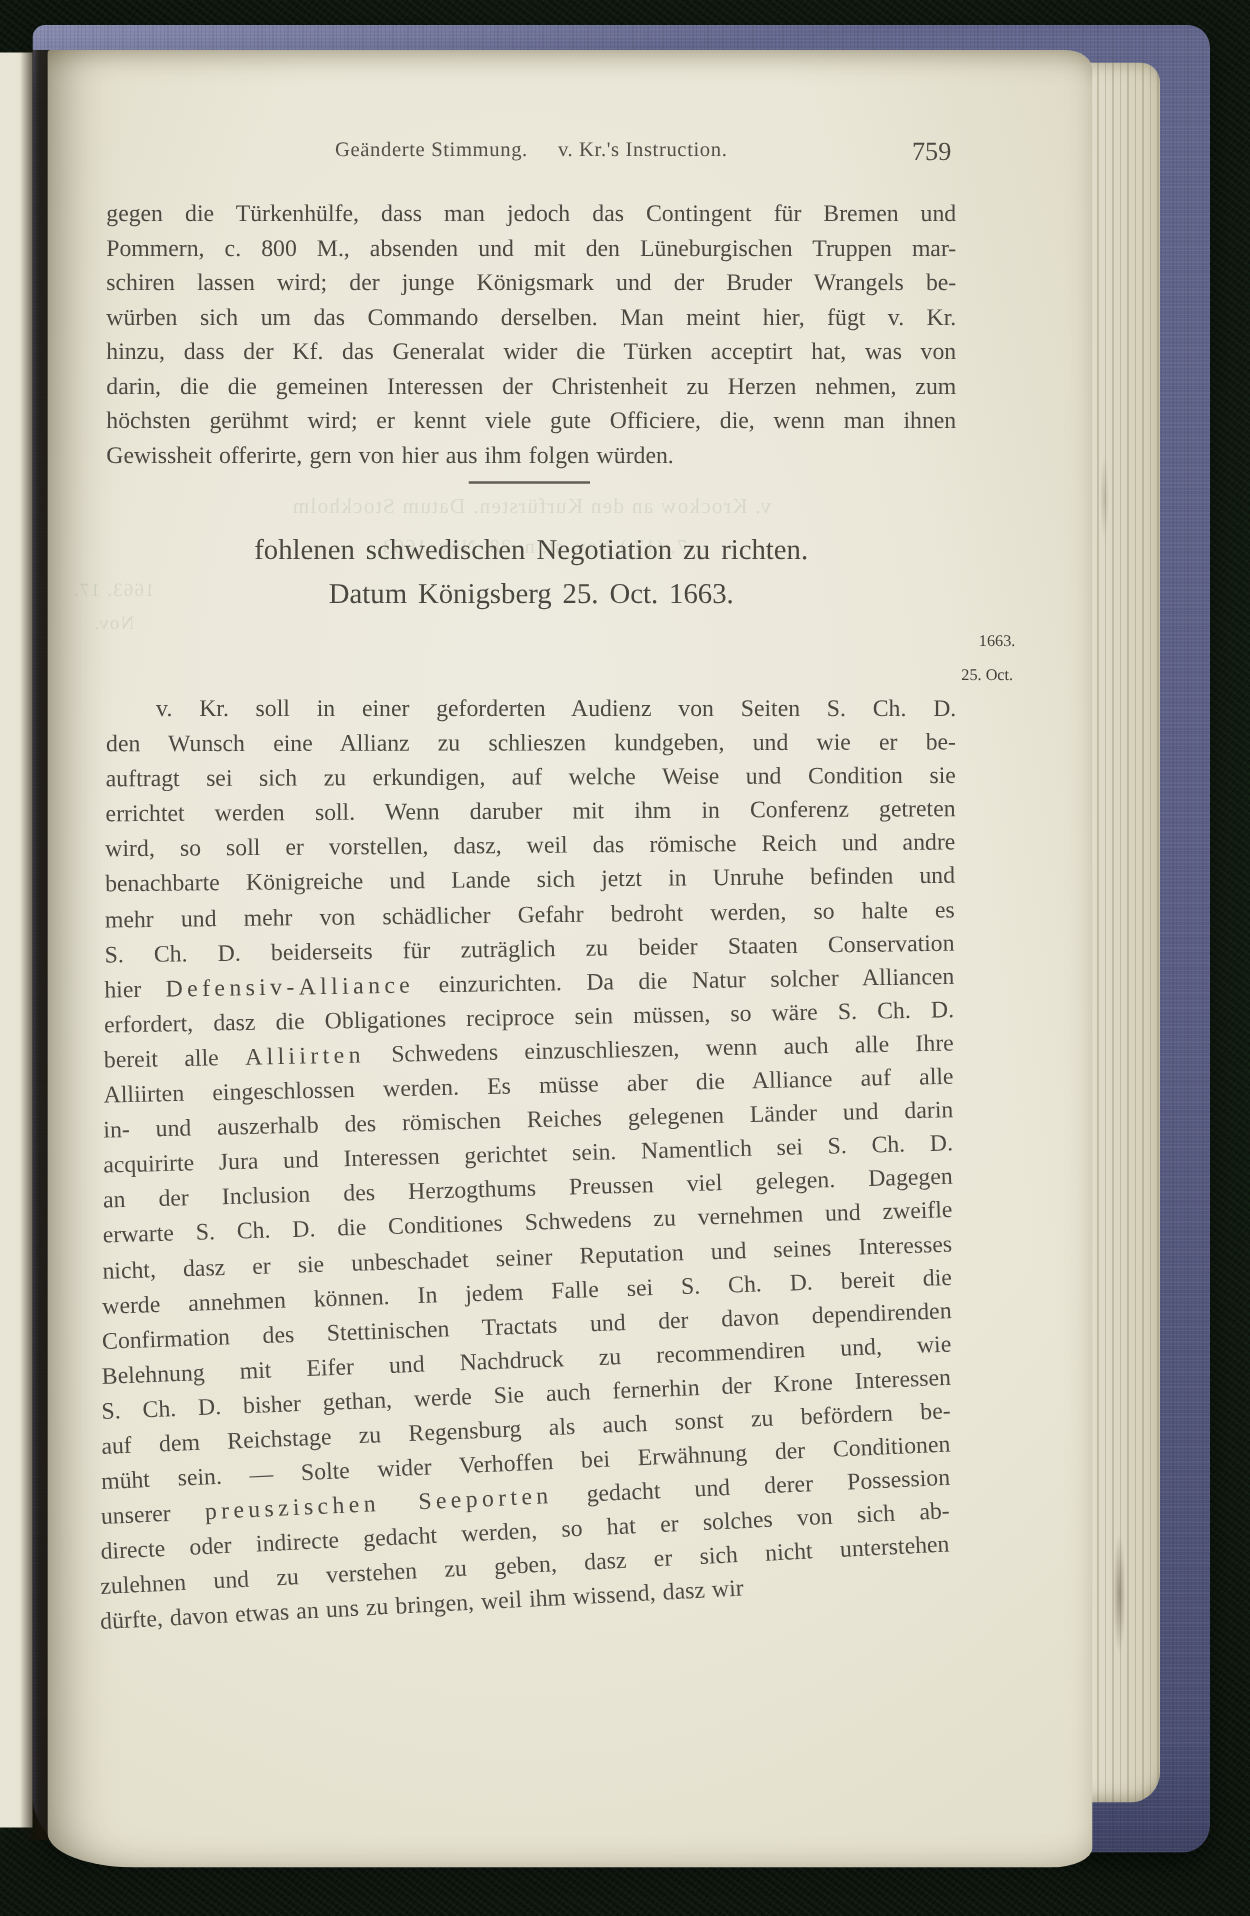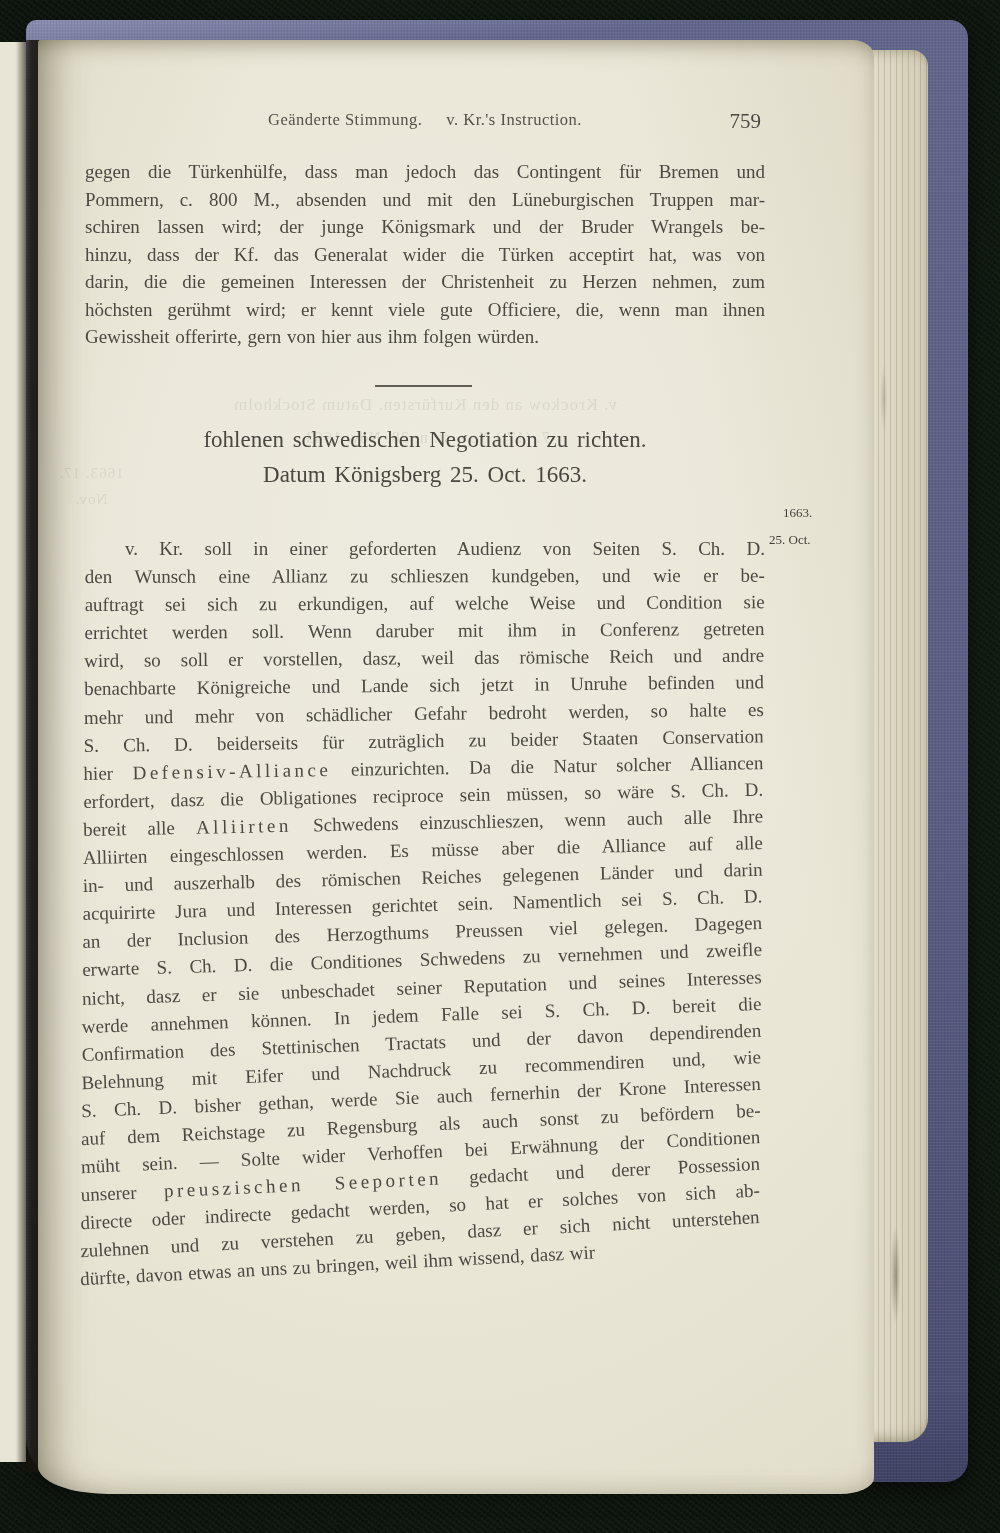--- a/index.html
+++ b/index.html
@@ -67,21 +67,21 @@
 
   .running-head{
     position:absolute;top:70px;width:100%;text-align:center;
     font-size:16.5px;letter-spacing:.5px;color:#54514a;white-space:nowrap;
   }
   .rt-gap{display:inline-block;width:24px;}
   .page-number{position:absolute;top:69px;right:4px;font-size:21px;color:#4c4942;}
 
   .para{position:absolute;width:100%;font-size:19px;}
   .para1{top:118px;line-height:27.5px;}
-  .para2{top:495px;line-height:28.1px;}
+  .para2{top:514px;line-height:28.1px;}
 
   .textline{text-align:justify;text-align-last:justify;word-spacing:1px;}
   .para .textline:last-child{text-align-last:left;}
   .para2 .textline:first-child{text-indent:2.1em;}
   .p2{transform:rotate(calc(var(--i) * -0.115deg)) translateX(calc(var(--i) * -0.18px));transform-origin:0 60%;}
   .gesperrt{letter-spacing:3.5px;}
 
   .divider{position:absolute;top:345px;left:290px;width:97px;border-top:2.5px solid #615e56;}
 
   .heading{
@@ -118,20 +118,21 @@
     <div class="content">
 
       <div class="running-head"><span>Geänderte Stimmung.</span><span class="rt-gap"></span><span>v. Kr.'s Instruction.</span></div>
 
       <div class="page-number">759</div>
 
       <div class="para para1">
           <div class="textline p1" style="--i: 0;"><span>gegen die Türkenhülfe, dass man jedoch das Contingent für Bremen und</span></div>
           <div class="textline p1" style="--i: 1;"><span>Pommern, c. 800 M., absenden und mit den Lüneburgischen Truppen mar-</span></div>
           <div class="textline p1" style="--i: 2;"><span>schiren lassen wird; der junge Königsmark und der Bruder Wrangels be-</span></div>
+          <div class="textline p1" style="--i: 3;"><span>würben sich um das Commando derselben. Man meint hier, fügt v. Kr.</span></div>
           <div class="textline p1" style="--i: 4;"><span>hinzu, dass der Kf. das Generalat wider die Türken acceptirt hat, was von</span></div>
           <div class="textline p1" style="--i: 5;"><span>darin, die die gemeinen Interessen der Christenheit zu Herzen nehmen, zum</span></div>
           <div class="textline p1" style="--i: 6;"><span>höchsten gerühmt wird; er kennt viele gute Officiere, die, wenn man ihnen</span></div>
           <div class="textline p1" style="--i: 7;"><span>Gewissheit offerirte, gern von hier aus ihm folgen würden.</span></div>
         </div>
 
       <div class="divider"></div>
 
       <div class="heading">
         <div>fohlenen schwedischen Negotiation zu richten.</div>

